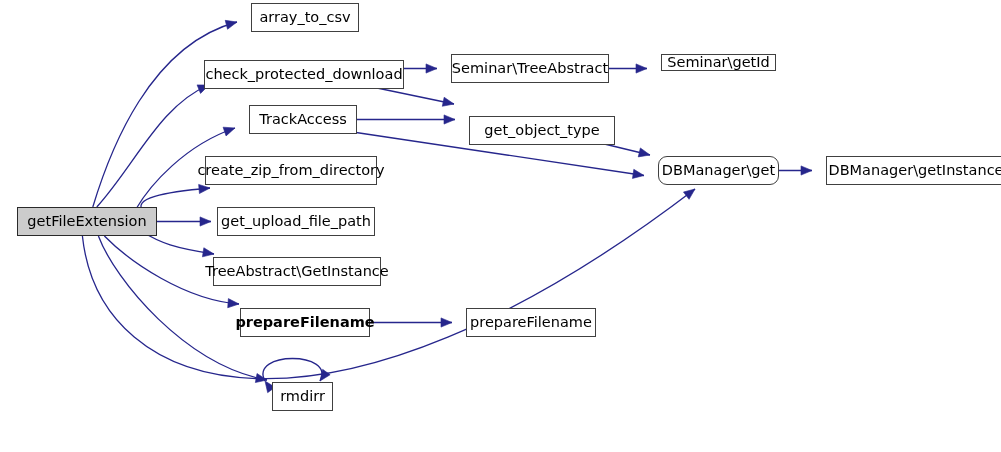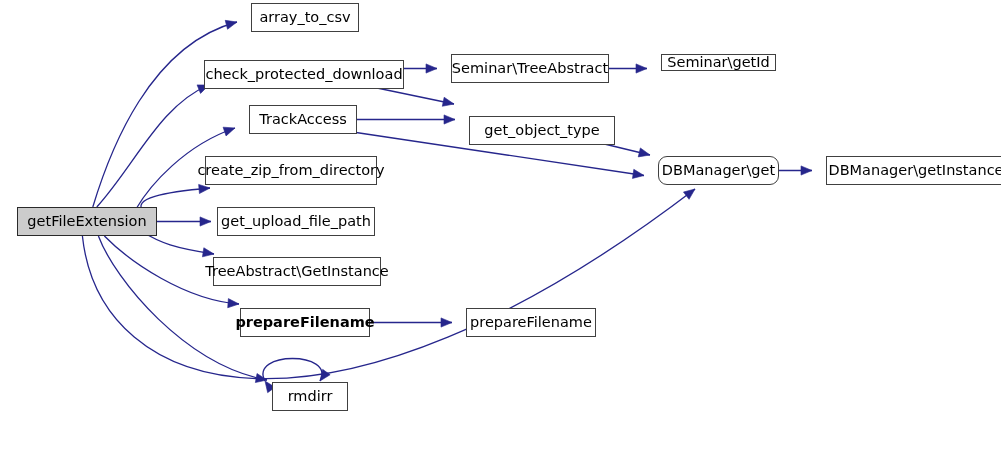--- a/index.html
+++ b/index.html
@@ -155,21 +155,21 @@
       </div>
       <div class="gnode" style="left: 206px; top: 207px; width: 158px; height: 29px;">
         <span class="gnode-label">get_upload_file_path</span>
       </div>
       <div class="gnode" style="left: 202px; top: 257px; width: 168px; height: 29px;">
         <span class="gnode-label">TreeAbstract\GetInstance</span>
       </div>
       <div class="gnode" style="left: 229px; top: 308px; width: 130px; height: 29px; font-weight: bold;">
         <span class="gnode-label">prepareFilename</span>
       </div>
-      <div class="gnode" style="left: 261px; top: 382px; width: 76px; height: 29px; text-align: right;">
+      <div class="gnode" style="left: 261px; top: 382px; width: 61px; height: 29px; text-align: right;">
         <span class="gnode-label">rmdirr</span>
       </div>
       <div class="gnode" style="left: 440px; top: 54px; width: 158px; height: 29px;">
         <span class="gnode-label">Seminar\TreeAbstract</span>
       </div>
       <div class="gnode" style="left: 650px; top: 54px; width: 115px; height: 17px;">
         <span class="gnode-label">Seminar\getId</span>
       </div>
       <div class="gnode" style="left: 458px; top: 116px; width: 146px; height: 29px;">
         <span class="gnode-label">get_object_type</span>

